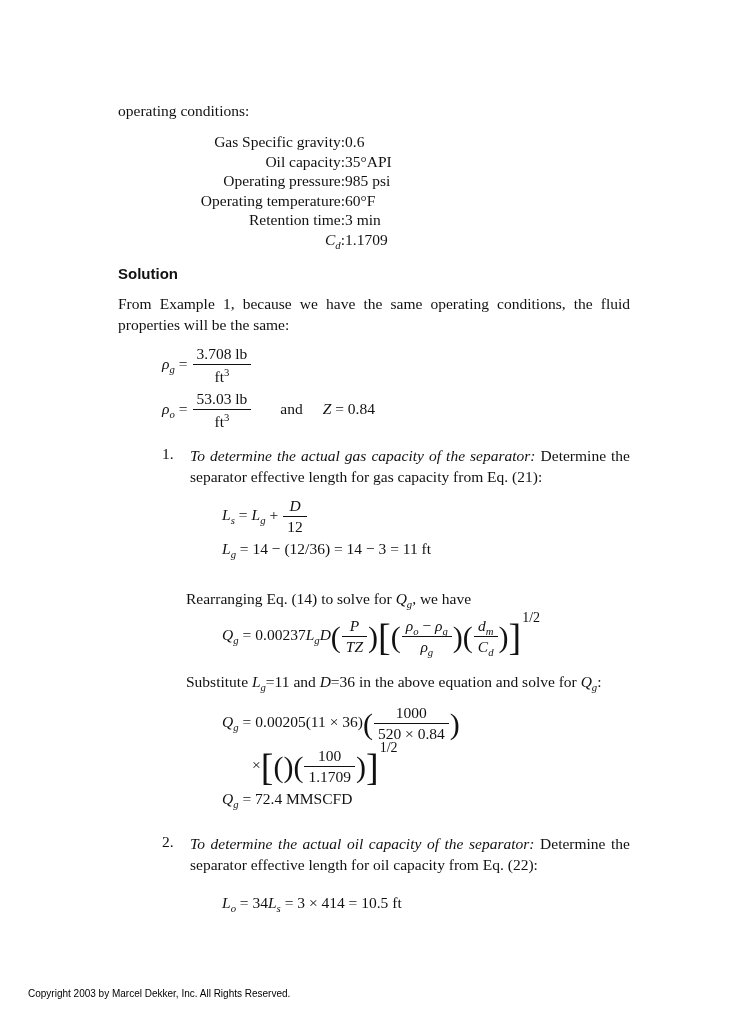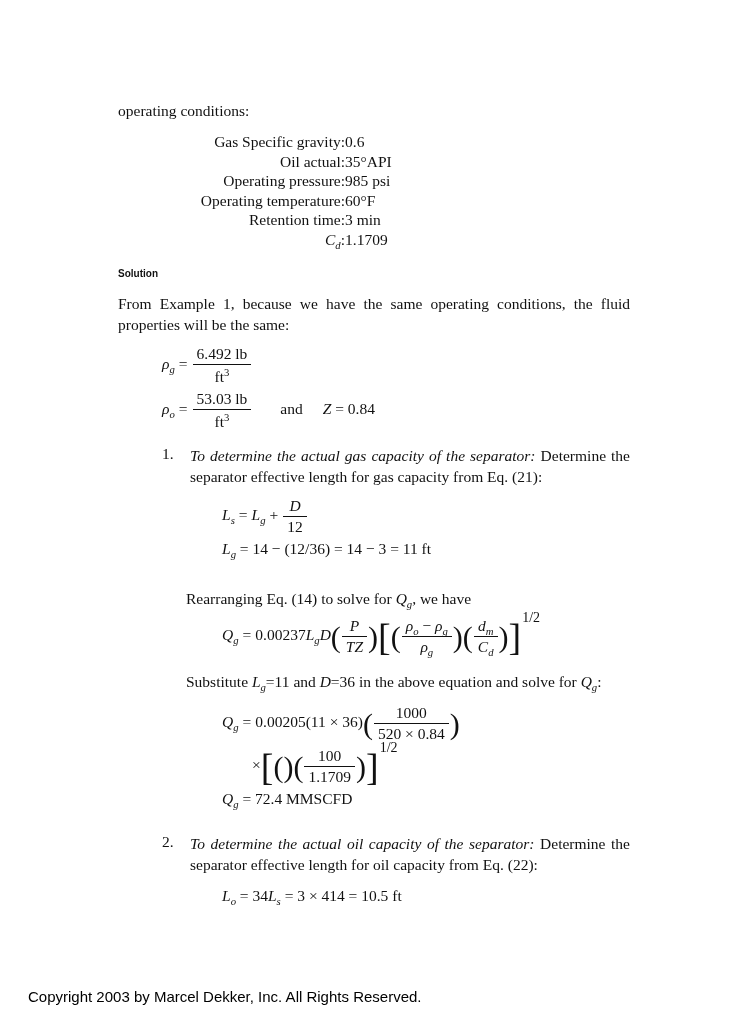--- a/index.html
+++ b/index.html
@@ -20,21 +20,21 @@
 
   
   .cond { margin: 11px 0 0 54px; text-align: right; }
   .crow { display: flex; line-height: 19.5px; }
   .clabel { width: 173px; }
   .cval { }
 
   
   .solution {
     font-family: "Liberation Sans", sans-serif;
-    font-size: 10px;
+    font-size: 15px;
     font-weight: bold;
     margin: 15px 0 0 0;
     line-height: 20px;
   }
   .para1 { margin-top: 9px; }
 
   
   .v { font-style: italic; }
   sub { font-size: 69%; font-style: italic; line-height: 0; }
   .eq { margin-left: 104px; }
@@ -56,46 +56,46 @@
   .inum { width: 28px; flex: none; }
   .ibody { flex: 1; text-align: justify; line-height: 21px; }
 
   .eq-ls { margin-top: 8px; }
   .para-ind { margin-left: 68px; margin-top: 28px; }
   .eq-qg { margin-top: 8px; }
   .para-sub { margin-left: 68px; margin-top: 15px; width: 444px; }
   .eq-qgn { margin-top: 10px; }
   .indent30 { margin-left: 30px; }
   .item2 { margin-top: 23px; }
-  .eq-lo { margin-top: 12px; }
+  .eq-lo { margin-top: 19px; }
 
   .footer {
     position: absolute;
     left: 28px;
     top: 988px;
     font-family: "Liberation Sans", sans-serif;
-    font-size: 15px;
+    font-size: 10px;
     color: #000;
   }
 </style>
 </head>
 <body>
 
 <div class="page">
   <div class="content">
 
     <p class="t">operating conditions:</p>
 
     <div class="cond">
       <div class="crow">
         <span class="clabel">Gas Specific gravity:</span>
         <span class="cval">0.6</span>
       </div>
       <div class="crow">
-        <span class="clabel">Oil actual:</span>
+        <span class="clabel">Oil capacity:</span>
         <span class="cval">35°API</span>
       </div>
       <div class="crow">
         <span class="clabel">Operating pressure:</span>
         <span class="cval">985 psi</span>
       </div>
       <div class="crow">
         <span class="clabel">Operating temperature:</span>
         <span class="cval">60°F</span>
       </div>
@@ -108,21 +108,21 @@
         <span class="cval">1.1709</span>
       </div>
     </div>
 
     <h3 class="solution">Solution</h3>
 
     <p class="t just para1">From Example 1, because we have the same operating conditions, the fluid properties will be the same:</p>
 
     <div class="eq-rho">
       <div class="eline">
-        <span class="v">ρ</span><sub>g</sub><span class="op">=</span><span class="frac"><span class="num">6.492 lb</span><span class="den"><span>ft</span><sup style="font-style:normal;font-size:69%;">3</sup></span></span>
+        <span class="v">ρ</span><sub>g</sub><span class="op">=</span><span class="frac"><span class="num">3.708 lb</span><span class="den"><span>ft</span><sup style="font-style:normal;font-size:69%;">3</sup></span></span>
       </div>
       <div class="eline">
         <span class="v">ρ</span><sub>o</sub><span class="op">=</span><span class="frac"><span class="num">53.03 lb</span><span class="den"><span>ft</span><sup style="font-style:normal;font-size:69%;">3</sup></span></span><span class="sp28"></span><span>and</span><span class="sp20"></span><span class="v">Z</span> <span>= 0.84</span>
       </div>
     </div>
 
     <div class="item">
       <span class="inum">1.</span>
       <div class="ibody"><i>To determine the actual gas capacity of the separator:</i> <span>Determine the separator effective length for gas capacity from Eq. (21):</span></div>
     </div>

